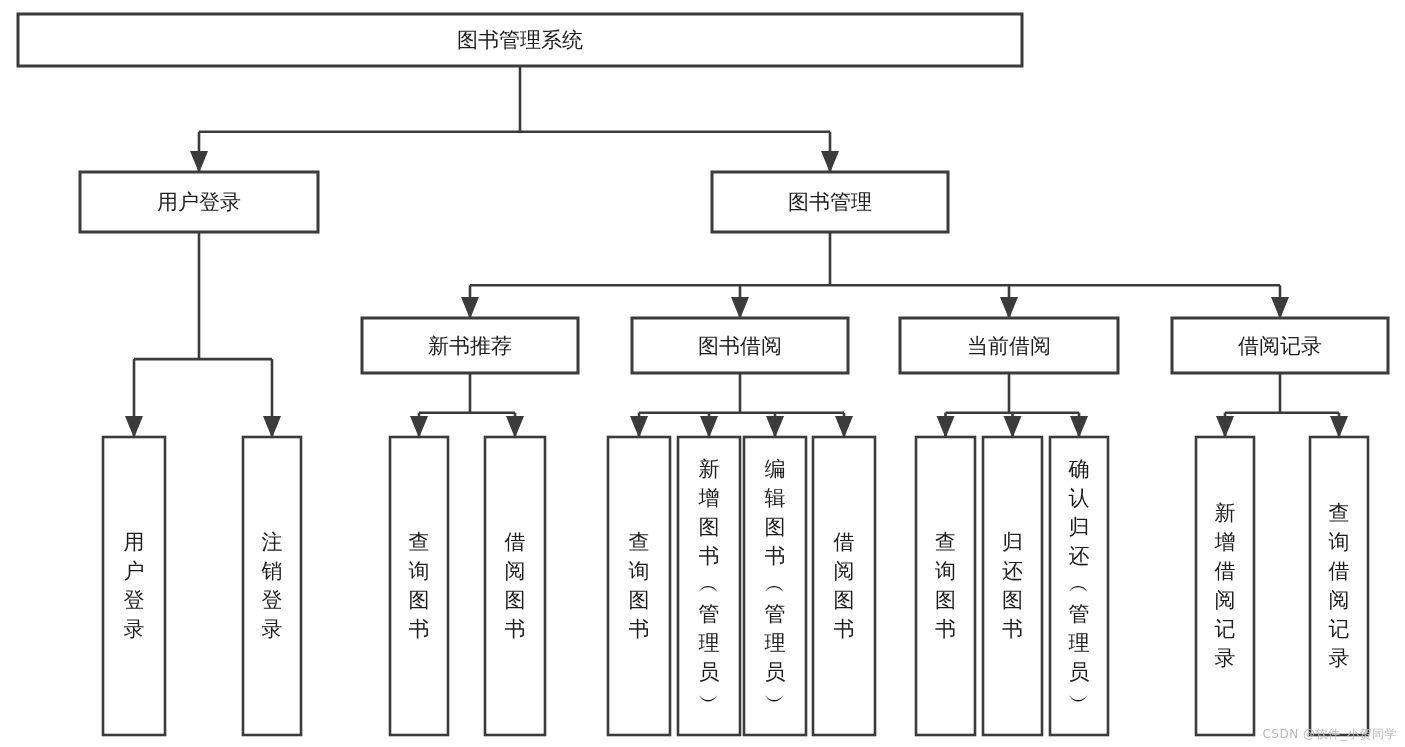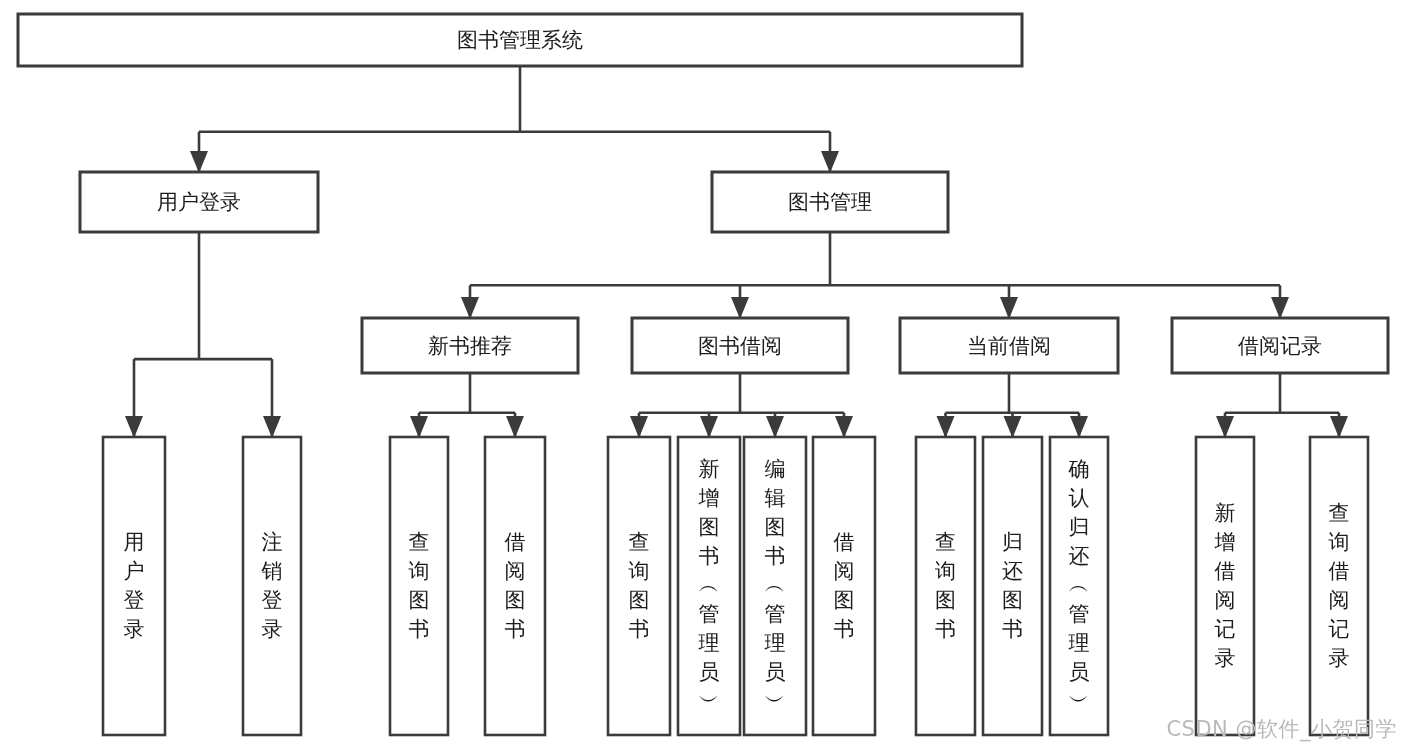--- a/index.html
+++ b/index.html
@@ -59,21 +59,21 @@
     fill: #1c1c1c;
     font-family: "DejaVu Sans", "Liberation Sans", sans-serif;
     font-size: 21px;
     text-anchor: middle;
   }
   .watermark-text {
     position: absolute;
     right: 8px;
     bottom: 4px;
     font-family: "DejaVu Sans", "Liberation Sans", sans-serif;
-    font-size: 21px;
+    font-size: 12px;
     color: #b9b9b9;
     white-space: nowrap;
     letter-spacing: 0.5px;
     pointer-events: none;
   }
 </style>
 </head>
 <body>
 
 <div id="diagram-root">

